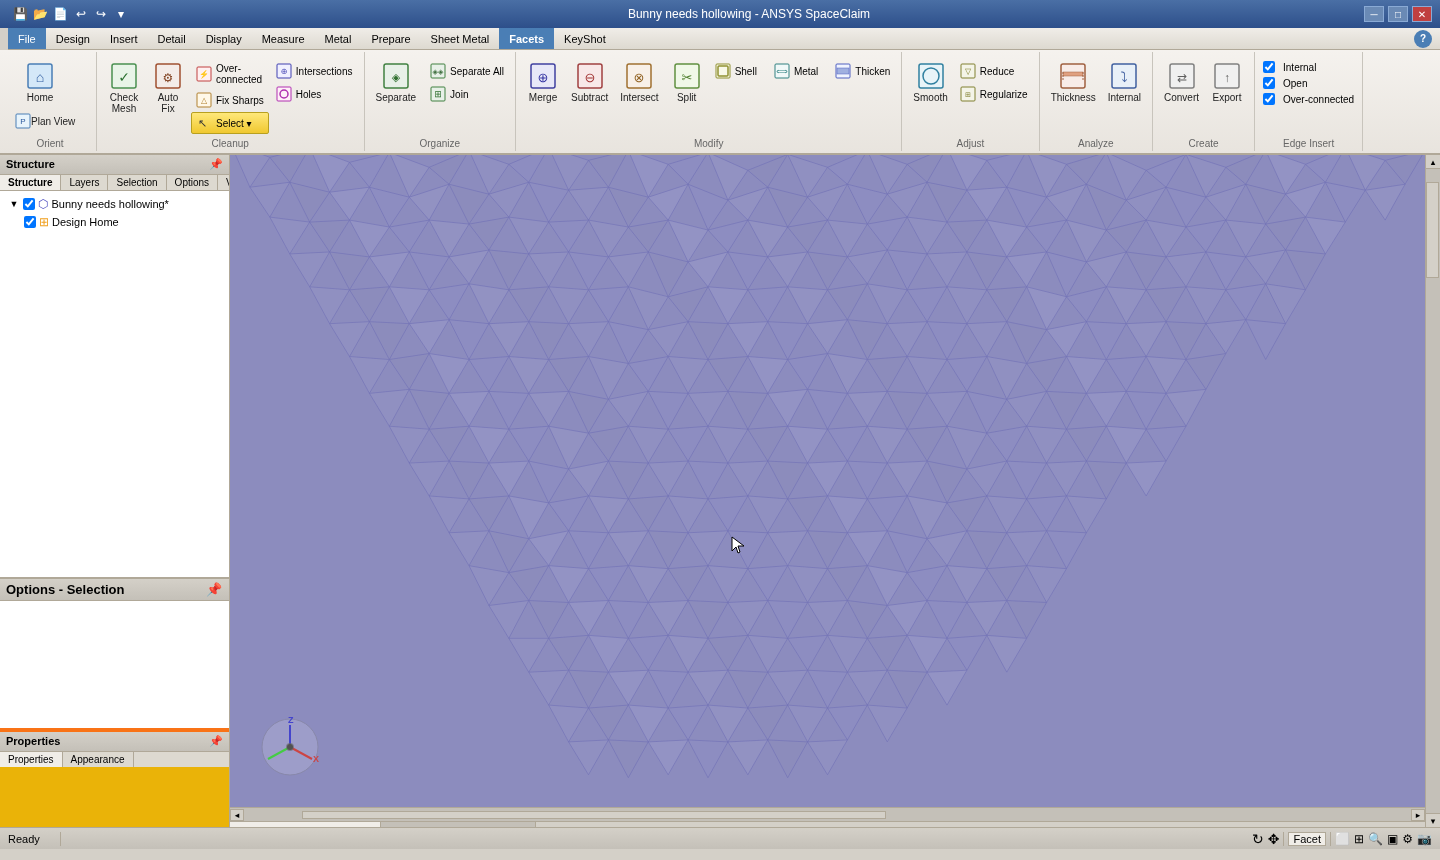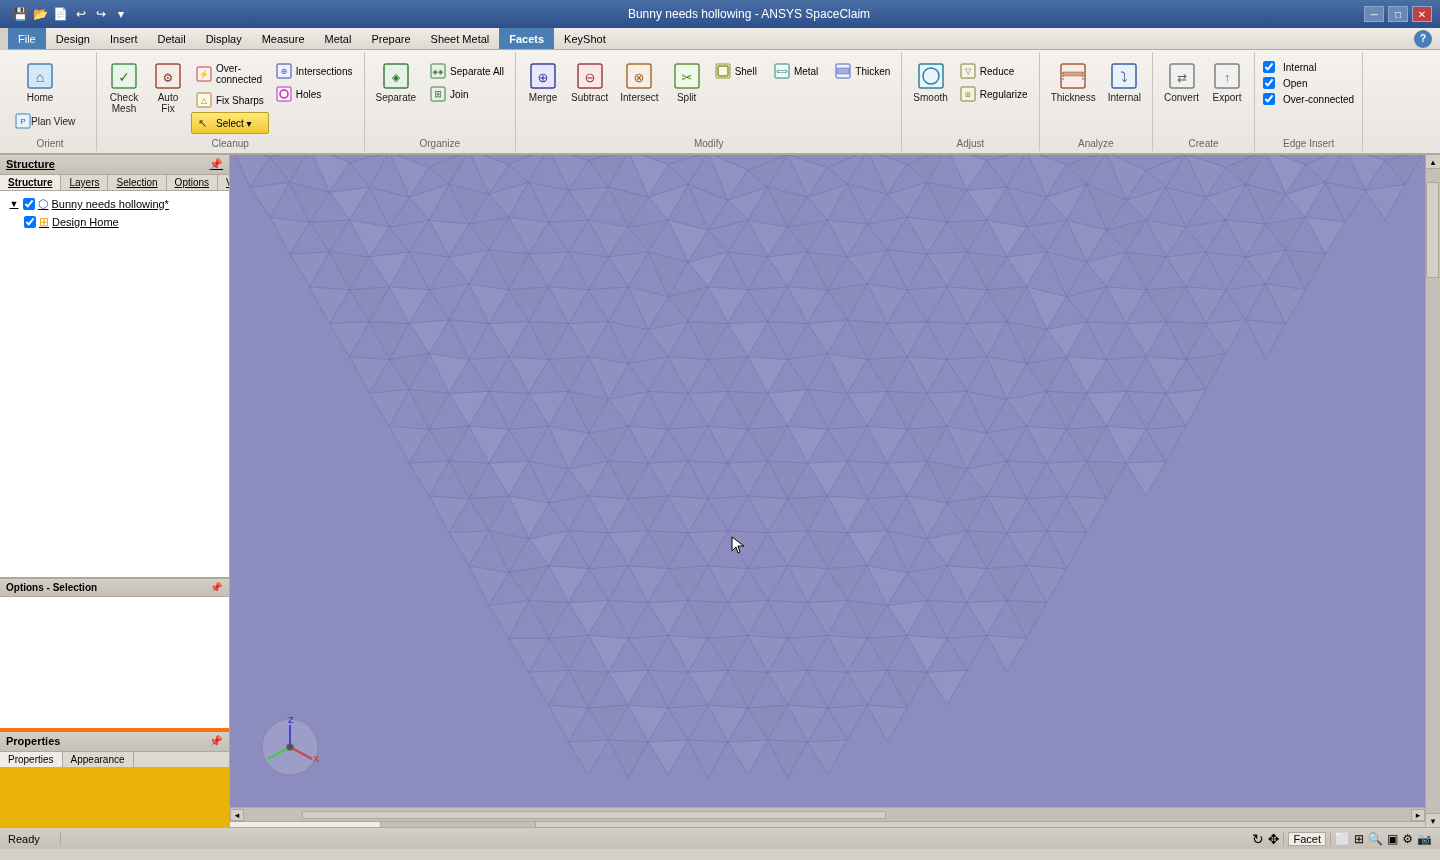--- a/index.html
+++ b/index.html
@@ -126,21 +126,20 @@
       background: #f0ede8;
       display: flex;
       flex-direction: column;
       border-right: 1px solid #b0a898;
     }
     #structure-panel {
       flex: 1;
       overflow: auto;
       background: white;
       border-bottom: 1px solid #b0a898;
-      text-decoration: underline;
     }
     #structure-header {
       background: linear-gradient(to bottom, #d4d0c8, #c4c0b8);
       padding: 3px 6px;
       font-size: 11px;
       font-weight: bold;
       display: flex;
       justify-content: space-between;
       border-bottom: 1px solid #b0a898;
     }
@@ -170,21 +169,21 @@
 
     
     #options-panel {
       height: 200px;
       background: white;
       border-top: 1px solid #b0a898;
     }
     #options-header {
       background: linear-gradient(to bottom, #d4d0c8, #c4c0b8);
       padding: 3px 6px;
-      font-size: 10px;
+      font-size: 13px;
       font-weight: bold;
       display: flex;
       justify-content: space-between;
       border-bottom: 1px solid #b0a898;
     }
 
     
     #properties-section {
       background: #eab308;
       border-top: 4px solid #f97316;

